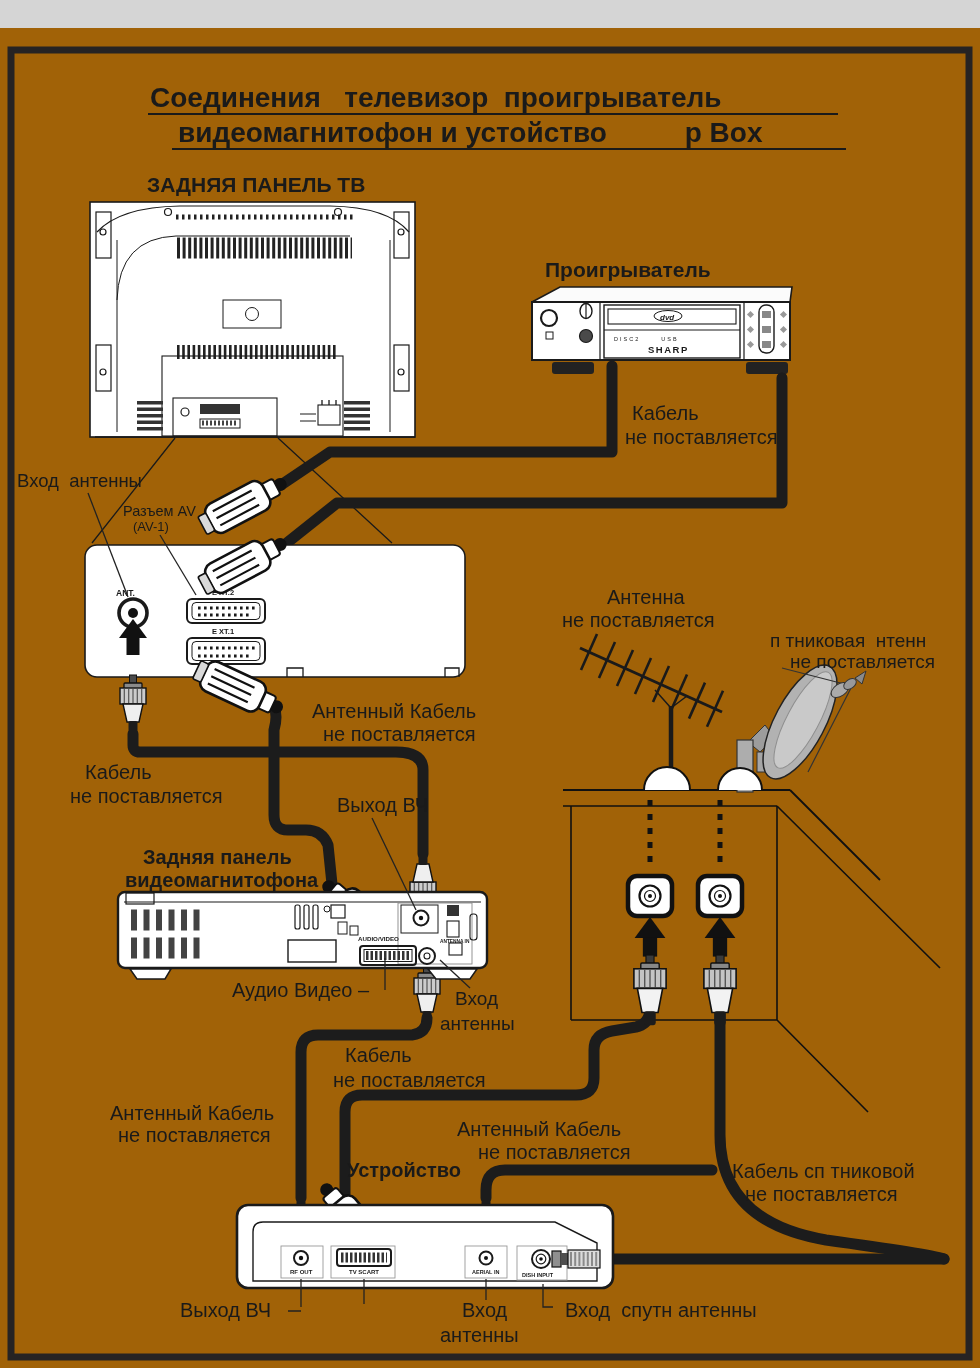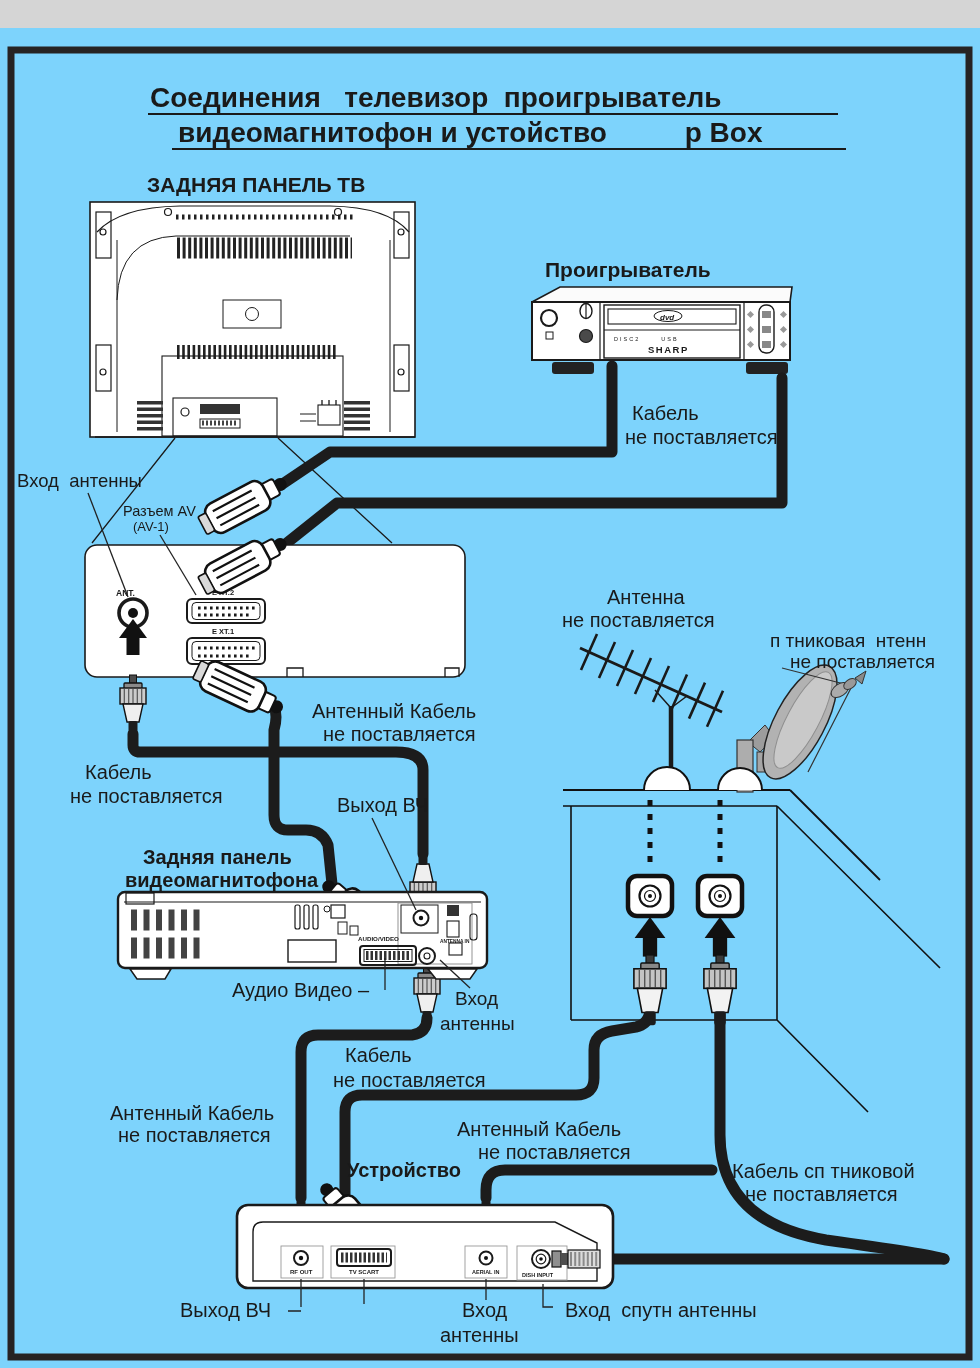--- a/index.html
+++ b/index.html
@@ -1,16 +1,16 @@
 <!DOCTYPE html>
 <html><head>
 <meta charset="utf-8">
 <style>
   html,body{margin:0;padding:0;background:#ffffff;}
-  .page{width:980px;height:1368px;position:relative;background:#7dd3fc;overflow:hidden;}
+  .page{width:980px;height:1368px;position:relative;background:#a16207;overflow:hidden;}
   svg{display:block;}
   text{font-family:"Liberation Sans","DejaVu Sans",sans-serif;fill:#1a1a1a;white-space:pre;}
   .b{font-weight:bold;}
 </style>
 </head>
 <body>
 
 <div class="page">
 <svg width="980" height="1368" viewBox="0 0 980 1368">
 

